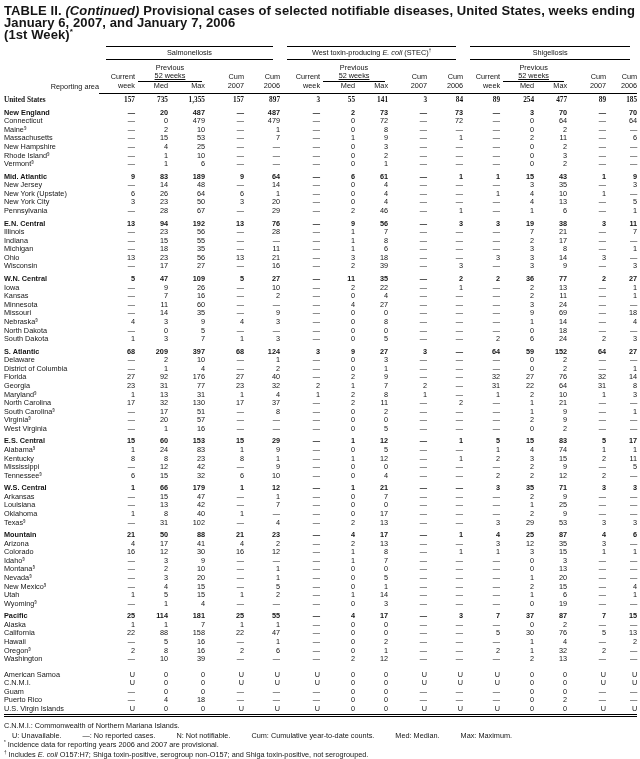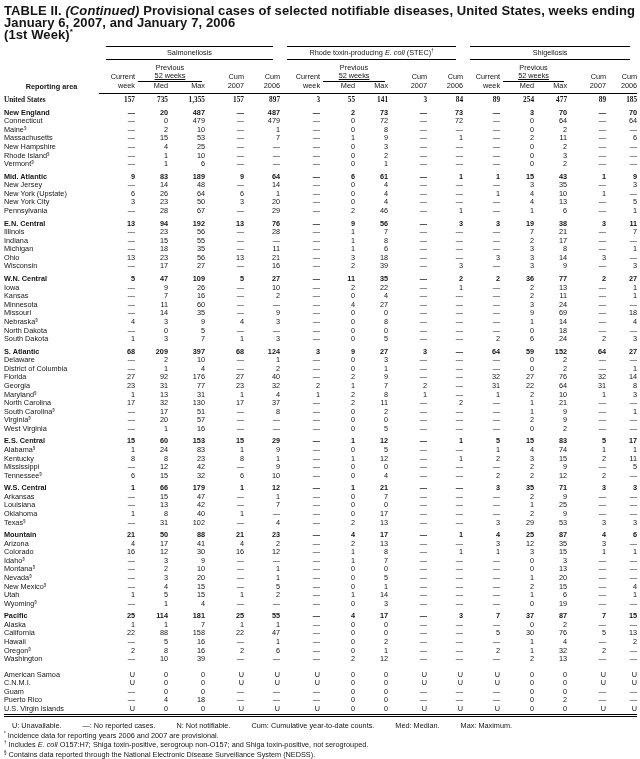--- a/index.html
+++ b/index.html
@@ -17,21 +17,21 @@
 
   table.tbl { width: 633px; border-collapse: collapse; table-layout: fixed; margin-top: 4px; }
   .tbl th, .tbl td { padding: 0; font-size: 7.3px; line-height: 8.55px; white-space: nowrap; font-weight: 400; }
   thead th { font-weight: 700; vertical-align: bottom; }
   th.grp { padding: 2px 7px; }
   .grpline { border-top: 1px solid #000; border-bottom: 1px solid #000; text-align: center; padding: 2px 0 1.5px 0; }
   th.prev { text-align: center; padding-top: 1.5px; }
   th.w52c { vertical-align: bottom; text-decoration: underline; }
   .w52 { border-bottom: 1px solid #000; text-align: center; margin: 0 3px; }
   .num { text-align: right; padding-right: 9px; }
-  th.ra-h { text-align: center; vertical-align: bottom; padding-bottom: 2px; font-weight: bold; }
+  th.ra-h { text-align: right; vertical-align: bottom; padding-bottom: 2px; }
   tr.hdr-last th { border-bottom: 1.6px solid #000; padding-bottom: 2px; }
   tbody td { vertical-align: bottom; }
   tbody td.ra { text-align: left; overflow: hidden; }
   tbody tr.bold td { font-weight: 700; }
   tbody tr.gap td { padding-top: 4.2px; }
   tbody tr.gap2 td { padding-top: 7px; }
   tbody tr:first-child td { padding-top: 2.5px; font-family: Liberation Serif, serif; }
   .dbl-rule { width: 633px; height: 3px; border-top: 1.1px solid #000; border-bottom: 1.1px solid #000; margin-top: 1px; }
   .fns { margin-top: 4px; width: 636px; }
   .fn { font-size: 7.3px; line-height: 9.4px; }
@@ -69,21 +69,21 @@
         <col style="width:39px">
         <col style="width:31px">
     </colgroup>
     <thead>
       <tr>
         <th class="ra-h" rowspan="4"><span>Reporting area</span></th>
         <th class="grp" colspan="5">
           <div class="grpline"><span>Salmonellosis</span><i></i><span></span><sup></sup></div>
         </th>
         <th class="grp" colspan="5">
-          <div class="grpline"><span>Rhode toxin-producing </span><i>E. coli</i><span> (STEC)</span><sup>†</sup></div>
+          <div class="grpline"><span>West toxin-producing </span><i>E. coli</i><span> (STEC)</span><sup>†</sup></div>
         </th>
         <th class="grp" colspan="5">
           <div class="grpline"><span>Shigellosis</span><i></i><span></span><sup></sup></div>
         </th>
       </tr>
       <tr>
         <th></th>
           <th class="prev" colspan="2">Previous</th>
           <th></th>
           <th></th>
@@ -1340,20 +1340,21 @@
           <td class="num">0</td>
           <td class="num">U</td>
           <td class="num">U</td>
         </tr>
       </tbody>
   </table>
 
   <div class="dbl-rule"></div>
 
   <div class="fns">
+    <div class="fn">C.N.M.I.: Commonwealth of Northern Mariana Islands.</div>
     <div class="fn legend"><span>U: Unavailable.</span><span>—: No reported cases.</span><span>N: Not notifiable.</span><span>Cum: Cumulative year-to-date counts.</span><span>Med: Median.</span><span>Max: Maximum.</span></div>
     <div>
         <div class="fn"><sup>*</sup> Incidence data for reporting years 2006 and 2007 are provisional.</div>
         <div class="fn"><sup>†</sup> Includes <i>E. coli</i> O157:H7; Shiga toxin-positive, serogroup non-O157; and Shiga toxin-positive, not serogrouped.</div>
         <div class="fn"><sup>§</sup> Contains data reported through the National Electronic Disease Surveillance System (NEDSS).</div>
       </div>
   </div>
 
 </div>
 

